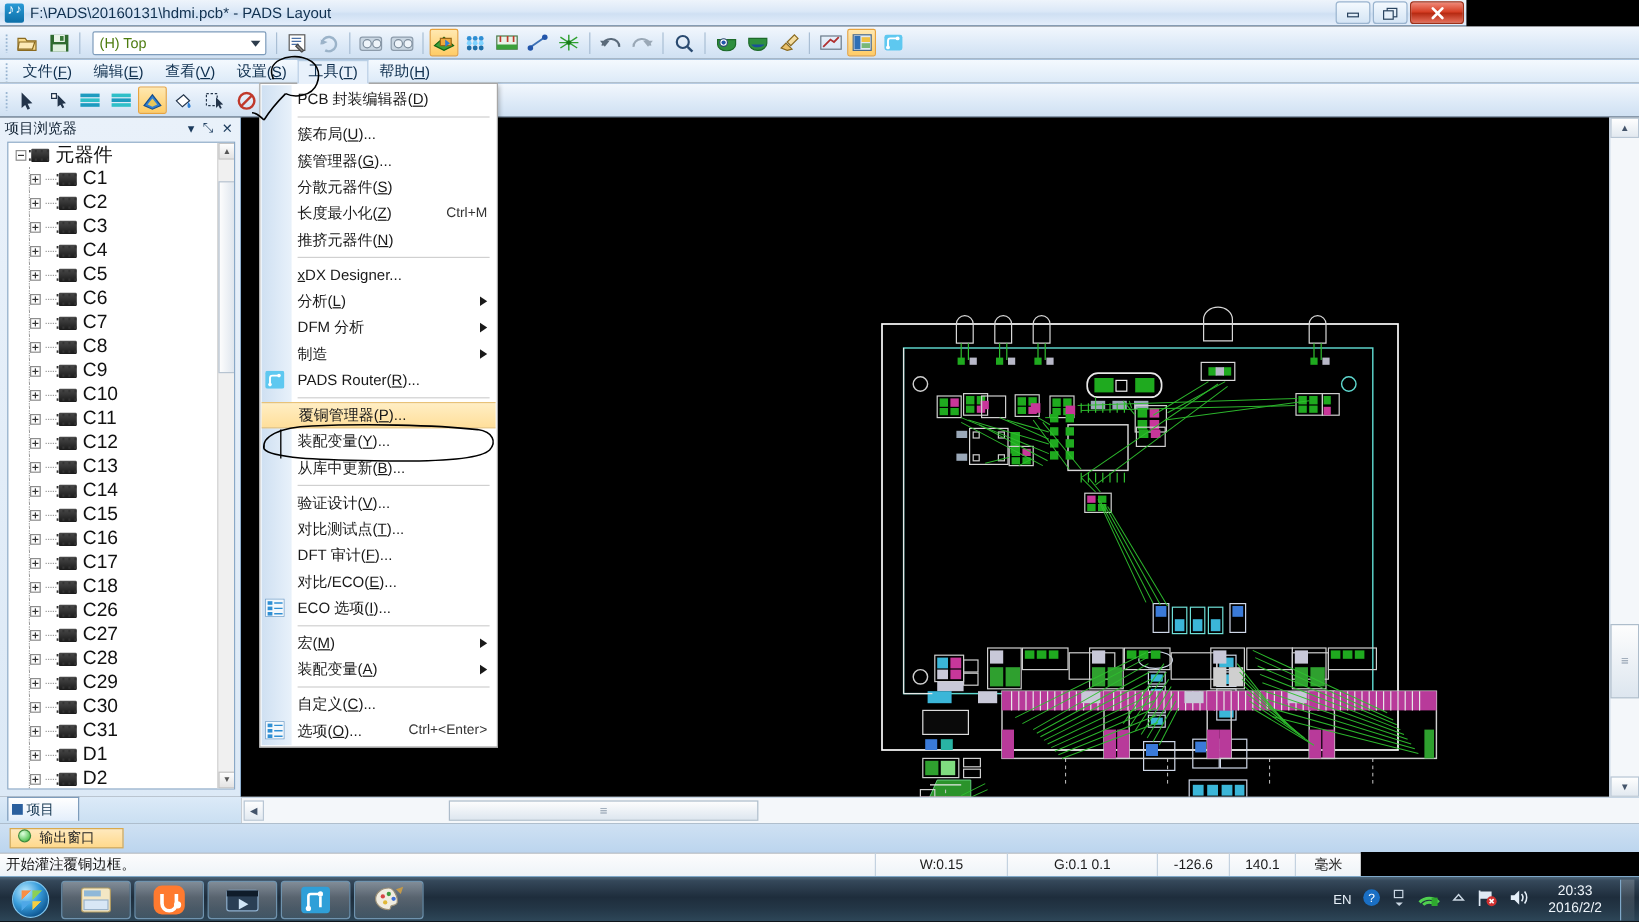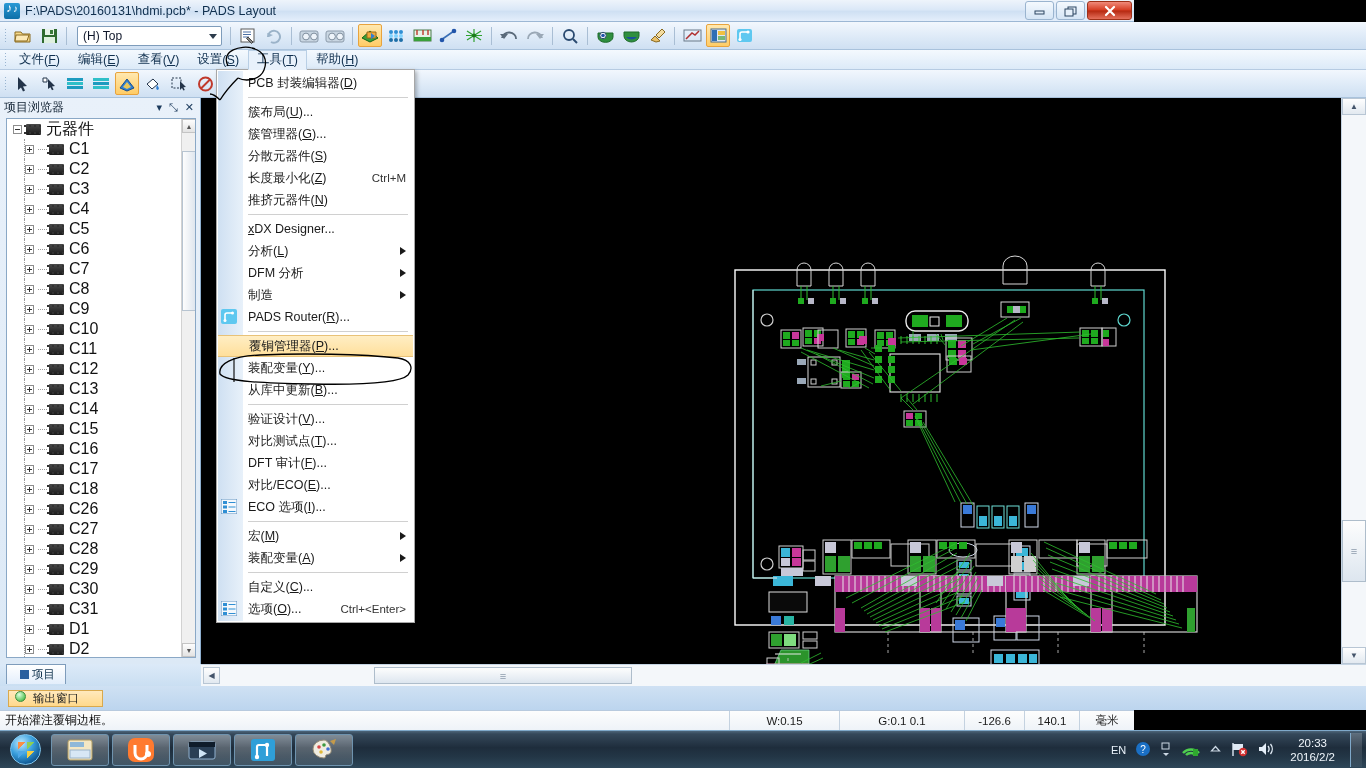--- a/index.html
+++ b/index.html
@@ -8,21 +8,21 @@
     width: 1366px; height: 768px;
     overflow: hidden;
     font-family: "Liberation Sans", "DejaVu Sans", sans-serif;
     font-size: 12px;
     background: #000;
   }
   #app { position: relative; width: 1366px; height: 768px; }
 
   
   .titlebar {
-    position: absolute; left: 0; top: 0; width: 1134px; height: 22px;
+    position: absolute; left: 0; top: 0; width: 1222px; height: 22px;
     background: linear-gradient(to bottom, #eef4fb 0%, #dbe8f7 45%, #cfe0f3 55%, #e4eefb 100%);
     border-bottom: 1px solid #9cb7d4;
     display: flex; align-items: center;
   }
   .app-icon {
     width: 16px; height: 16px; margin-left: 4px; margin-right: 5px;
     background: linear-gradient(to bottom,#2a9ad6,#0d6fa8);
     border-radius: 2px; position: relative; flex: none;
   }
   .app-icon::before {
@@ -67,21 +67,21 @@
   }
   .tbtn.active {
     border: 1px solid #e8a33d;
     background: linear-gradient(to bottom,#ffe8b0,#ffcc66);
   }
   .tsep { width: 1px; height: 18px; background: #a9bed4; margin: 0 4px; flex: none; }
   .combo {
     width: 145px; height: 20px; margin-left: 6px; margin-right: 4px; flex: none;
     border: 1px solid #7e9cbb; background: #fff; border-radius: 2px;
     display: flex; align-items: center; padding-left: 5px;
-    font-size: 12px; color: #0f172a; position: relative;
+    font-size: 12px; color: #4d7c0f; position: relative;
   }
   .combo .arrow {
     position: absolute; right: 4px; top: 7px;
     border-left: 4px solid transparent; border-right: 4px solid transparent;
     border-top: 5px solid #2d3c4c;
   }
 
   
   .menubar {
     position: absolute; left: 0; top: 50px; width: 1366px; height: 20px;
@@ -160,21 +160,21 @@
   }
   .chip-icon::before { top: 1px; }
   .chip-icon::after { bottom: 1px; }
   .vdot { border-left: 1px dotted #9a9a9a; height: 20px; margin-left: 7px; flex:none;}
 
   
   .proj-tab {
     position: absolute; left: 6px; top: 664px; width: 60px; height: 20px;
     background: linear-gradient(to bottom,#ffffff,#e3eefb);
     border: 1px solid #7e9cbb; border-bottom: none;
-    display: flex; align-items: center; padding-left: 13px;
+    display: flex; align-items: center; padding-left: 3px;
     font-size: 11.5px; color: #12344f;
   }
   .proj-tab .sq { width: 9px; height: 9px; background: #2a5f9e; margin-right: 3px; flex: none; }
   .tab-strip {
     position: absolute; left: 0; top: 664px; width: 201px; height: 22px;
     background: linear-gradient(to bottom,#dceaf8,#cadff2);
   }
 
   
   .outwin-tab {

